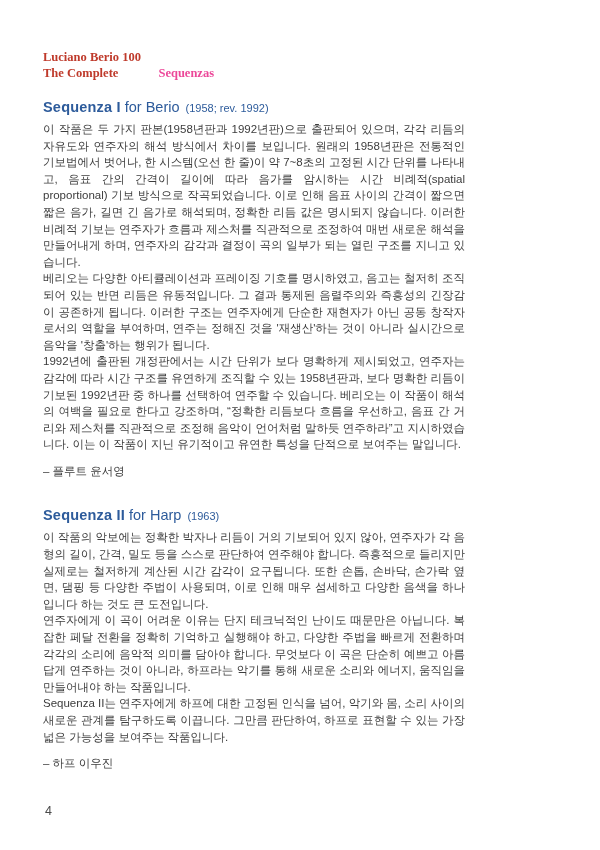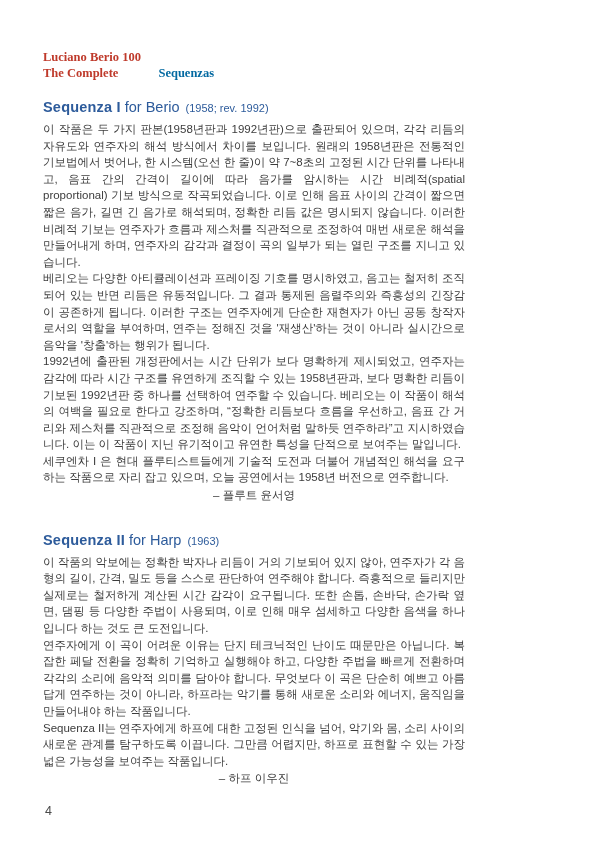--- a/index.html
+++ b/index.html
@@ -18,21 +18,21 @@
     top: 50px;
   }
   
   .brand {
     font-family: "Liberation Serif", serif;
     font-weight: bold;
     font-size: 12.5px;
     line-height: 15.5px;
     color: #bf3a2b;
   }
-  .brand .orange { color: #0369a1; padding-left: 37px; }
+  .brand .orange { color: #ec4899; padding-left: 37px; }
 
   
   .piece-title {
     margin: 0;
     color: #2d5b9b;
     font-size: 14.5px;
     line-height: 18px;
     font-weight: normal;
   }
   .piece-title .t-name { font-weight: bold; letter-spacing: 0.2px; }
@@ -48,22 +48,22 @@
     font-size: 11.5px;
     line-height: 16.6px;
     color: #3c3c3c;
     text-align: justify;
     word-break: normal;
   }
   .attribution {
     font-size: 11.5px;
     line-height: 16.6px;
     color: #3c3c3c;
-    text-align: center;
-    margin-top: 1px;
+    text-align: left;
+    margin-top: 10px;
   }
   .page-number {
     position: absolute;
     left: 45px;
     top: 804px;
     font-size: 12.5px;
     color: #4a4a4a;
   }
 </style>
 </head>
@@ -76,31 +76,30 @@
       <div>Luciano Berio 100</div>
       <div><span>The Complete</span> <span class="orange">Sequenzas</span></div>
     </header>
 
     <section class="piece piece-1">
       <h2 class="piece-title"><span class="t-name">Sequenza I</span><span class="t-instr">for Berio</span> <span class="t-date">(1958; rev. 1992)</span></h2>
       <div class="body-text">
         <p>이 작품은 두 가지 판본(1958년판과 1992년판)으로 출판되어 있으며, 각각 리듬의 자유도와 연주자의 해석 방식에서 차이를 보입니다. 원래의 1958년판은 전통적인 기보법에서 벗어나, 한 시스템(오선 한 줄)이 약 7~8초의 고정된 시간 단위를 나타내고, 음표 간의 간격이 길이에 따라 음가를 암시하는 시간 비례적(spatial proportional) 기보 방식으로 작곡되었습니다. 이로 인해 음표 사이의 간격이 짧으면 짧은 음가, 길면 긴 음가로 해석되며, 정확한 리듬 값은 명시되지 않습니다. 이러한 비례적 기보는 연주자가 흐름과 제스처를 직관적으로 조정하여 매번 새로운 해석을 만들어내게 하며, 연주자의 감각과 결정이 곡의 일부가 되는 열린 구조를 지니고 있습니다.</p>
         <p>베리오는 다양한 아티큘레이션과 프레이징 기호를 명시하였고, 음고는 철저히 조직되어 있는 반면 리듬은 유동적입니다. 그 결과 통제된 음렬주의와 즉흥성의 긴장감이 공존하게 됩니다. 이러한 구조는 연주자에게 단순한 재현자가 아닌 공동 창작자로서의 역할을 부여하며, 연주는 정해진 것을 '재생산'하는 것이 아니라 실시간으로 음악을 '창출'하는 행위가 됩니다.</p>
         <p>1992년에 출판된 개정판에서는 시간 단위가 보다 명확하게 제시되었고, 연주자는 감각에 따라 시간 구조를 유연하게 조직할 수 있는 1958년판과, 보다 명확한 리듬이 기보된 1992년판 중 하나를 선택하여 연주할 수 있습니다. 베리오는 이 작품이 해석의 여백을 필요로 한다고 강조하며, “정확한 리듬보다 흐름을 우선하고, 음표 간 거리와 제스처를 직관적으로 조정해 음악이 언어처럼 말하듯 연주하라”고 지시하였습니다. 이는 이 작품이 지닌 유기적이고 유연한 특성을 단적으로 보여주는 말입니다.</p>
-        <p>세쿠엔차 I 은 현대 플루티스트들에게 기술적 도전과 더불어 개념적인 해석을 요구하는 작품으로 자리 잡고 있으며, 오늘 공연에서는 1958년 버전으로 연주합니다.</p>
       </div>
       <div class="attribution">– 플루트 윤서영</div>
     </section>
 
     <section class="piece piece-2">
       <h2 class="piece-title"><span class="t-name">Sequenza II</span><span class="t-instr">for Harp</span> <span class="t-date">(1963)</span></h2>
       <div class="body-text">
         <p>이 작품의 악보에는 정확한 박자나 리듬이 거의 기보되어 있지 않아, 연주자가 각 음형의 길이, 간격, 밀도 등을 스스로 판단하여 연주해야 합니다. 즉흥적으로 들리지만 실제로는 철저하게 계산된 시간 감각이 요구됩니다. 또한 손톱, 손바닥, 손가락 옆면, 댐핑 등 다양한 주법이 사용되며, 이로 인해 매우 섬세하고 다양한 음색을 하나입니다 하는 것도 큰 도전입니다.</p>
         <p>연주자에게 이 곡이 어려운 이유는 단지 테크닉적인 난이도 때문만은 아닙니다. 복잡한 페달 전환을 정확히 기억하고 실행해야 하고, 다양한 주법을 빠르게 전환하며 각각의 소리에 음악적 의미를 담아야 합니다. 무엇보다 이 곡은 단순히 예쁘고 아름답게 연주하는 것이 아니라, 하프라는 악기를 통해 새로운 소리와 에너지, 움직임을 만들어내야 하는 작품입니다.</p>
-        <p>Sequenza II는 연주자에게 하프에 대한 고정된 인식을 넘어, 악기와 몸, 소리 사이의 새로운 관계를 탐구하도록 이끕니다. 그만큼 어렵지만, 하프로 표현할 수 있는 가장 넓은 가능성을 보여주는 작품입니다.</p>
+        <p>Sequenza II는 연주자에게 하프에 대한 고정된 인식을 넘어, 악기와 몸, 소리 사이의 새로운 관계를 탐구하도록 이끕니다. 그만큼 판단하여, 하프로 표현할 수 있는 가장 넓은 가능성을 보여주는 작품입니다.</p>
       </div>
       <div class="attribution">– 하프 이우진</div>
     </section>
 
   </div>
 
   <div class="page-number">4</div>
 </div>
 
 </body></html>

